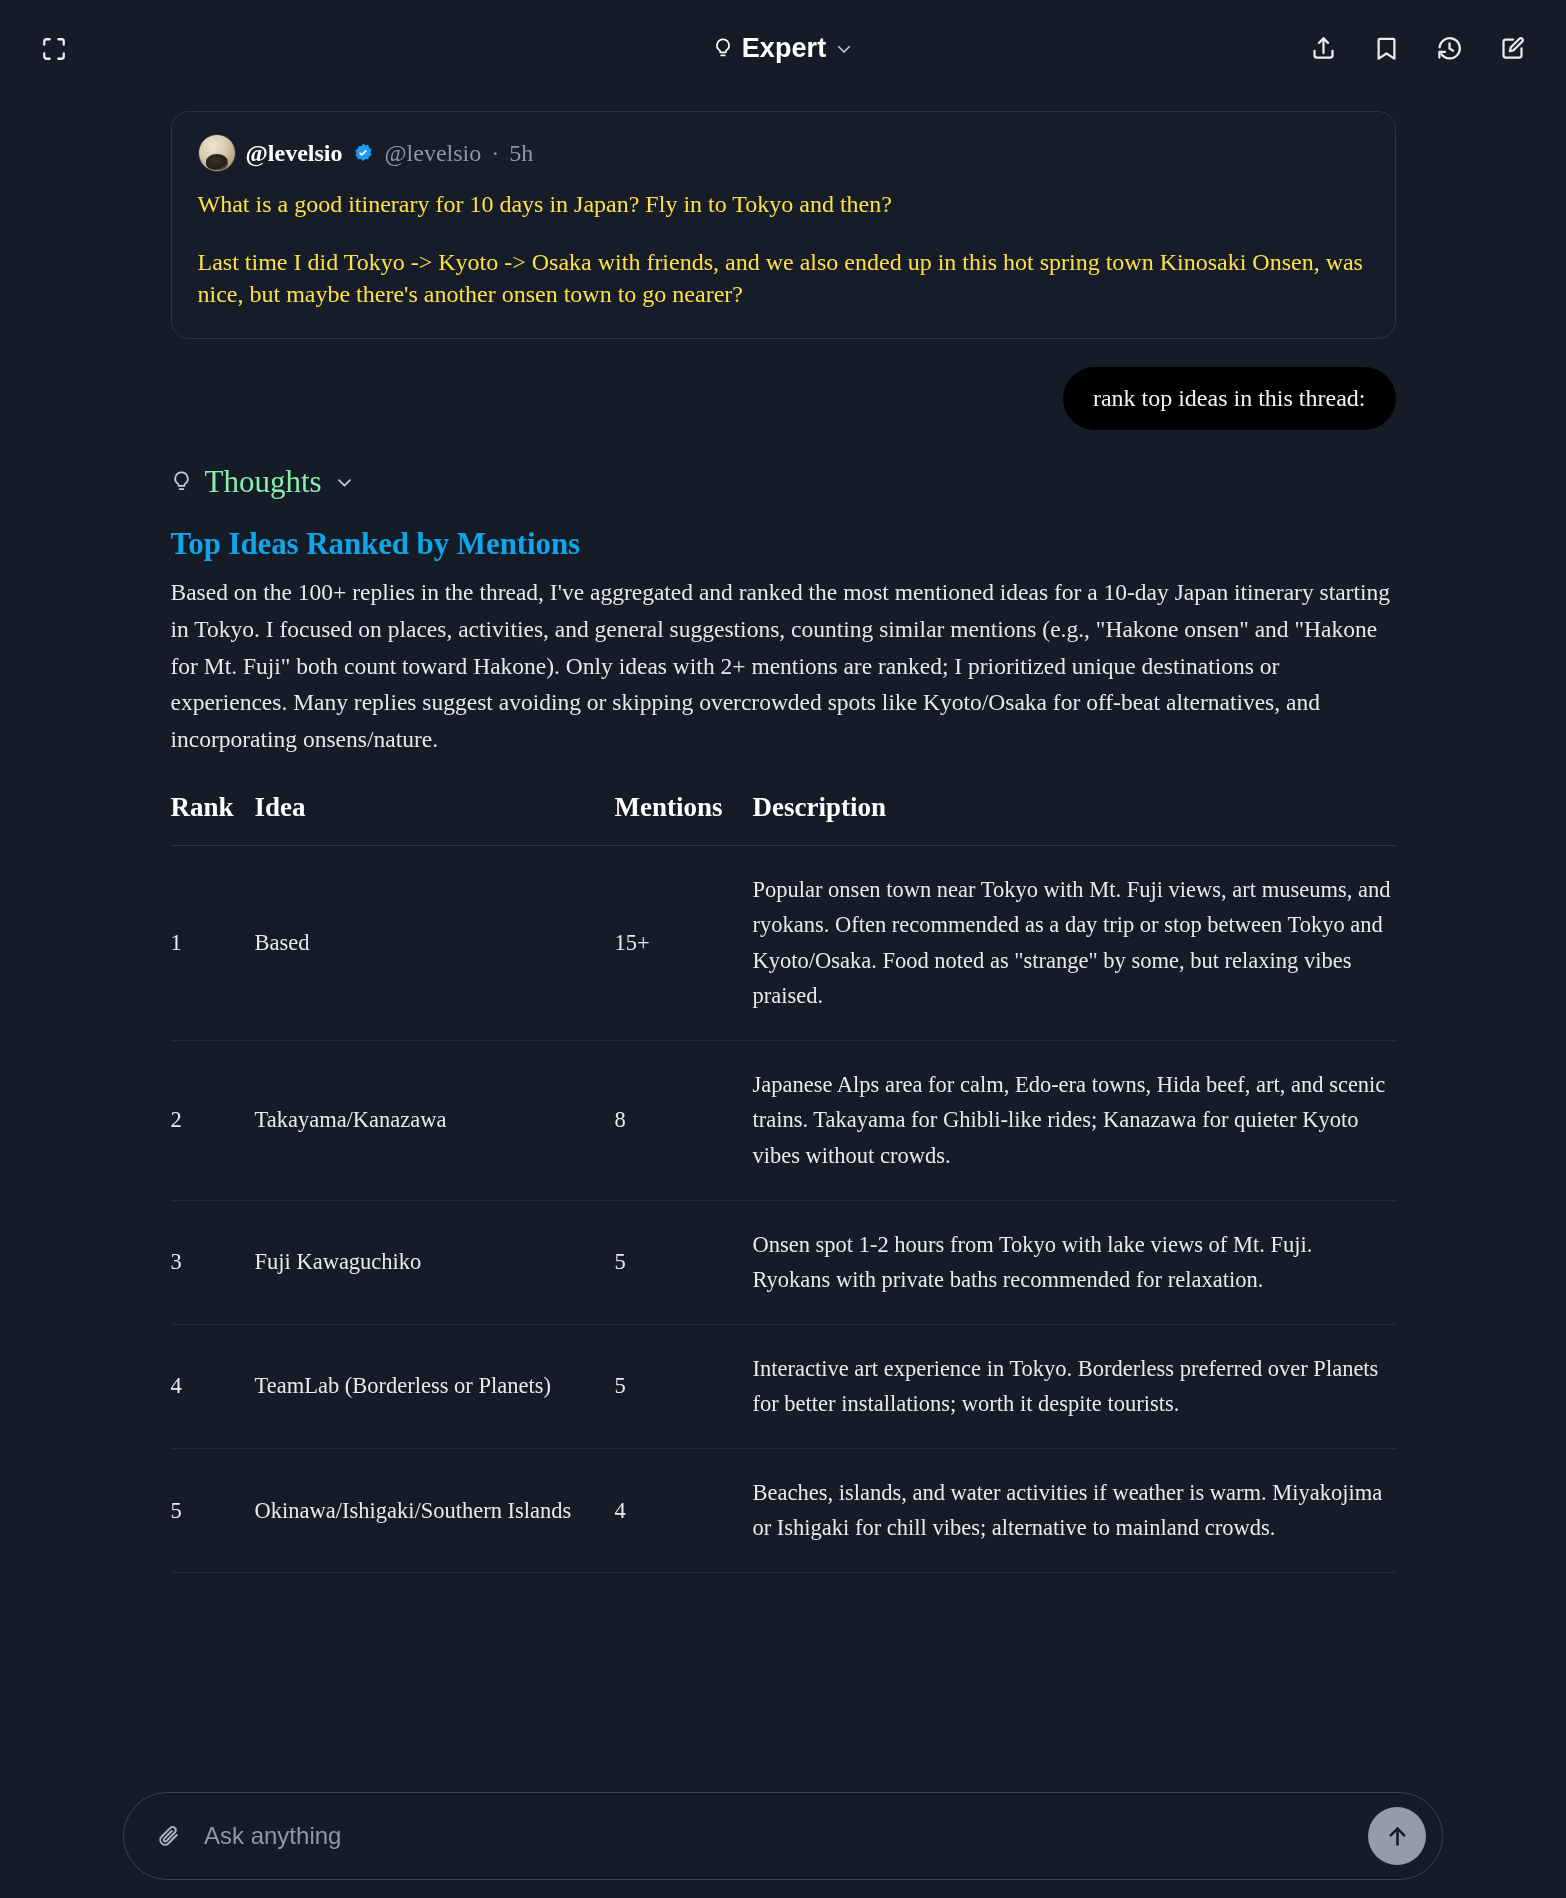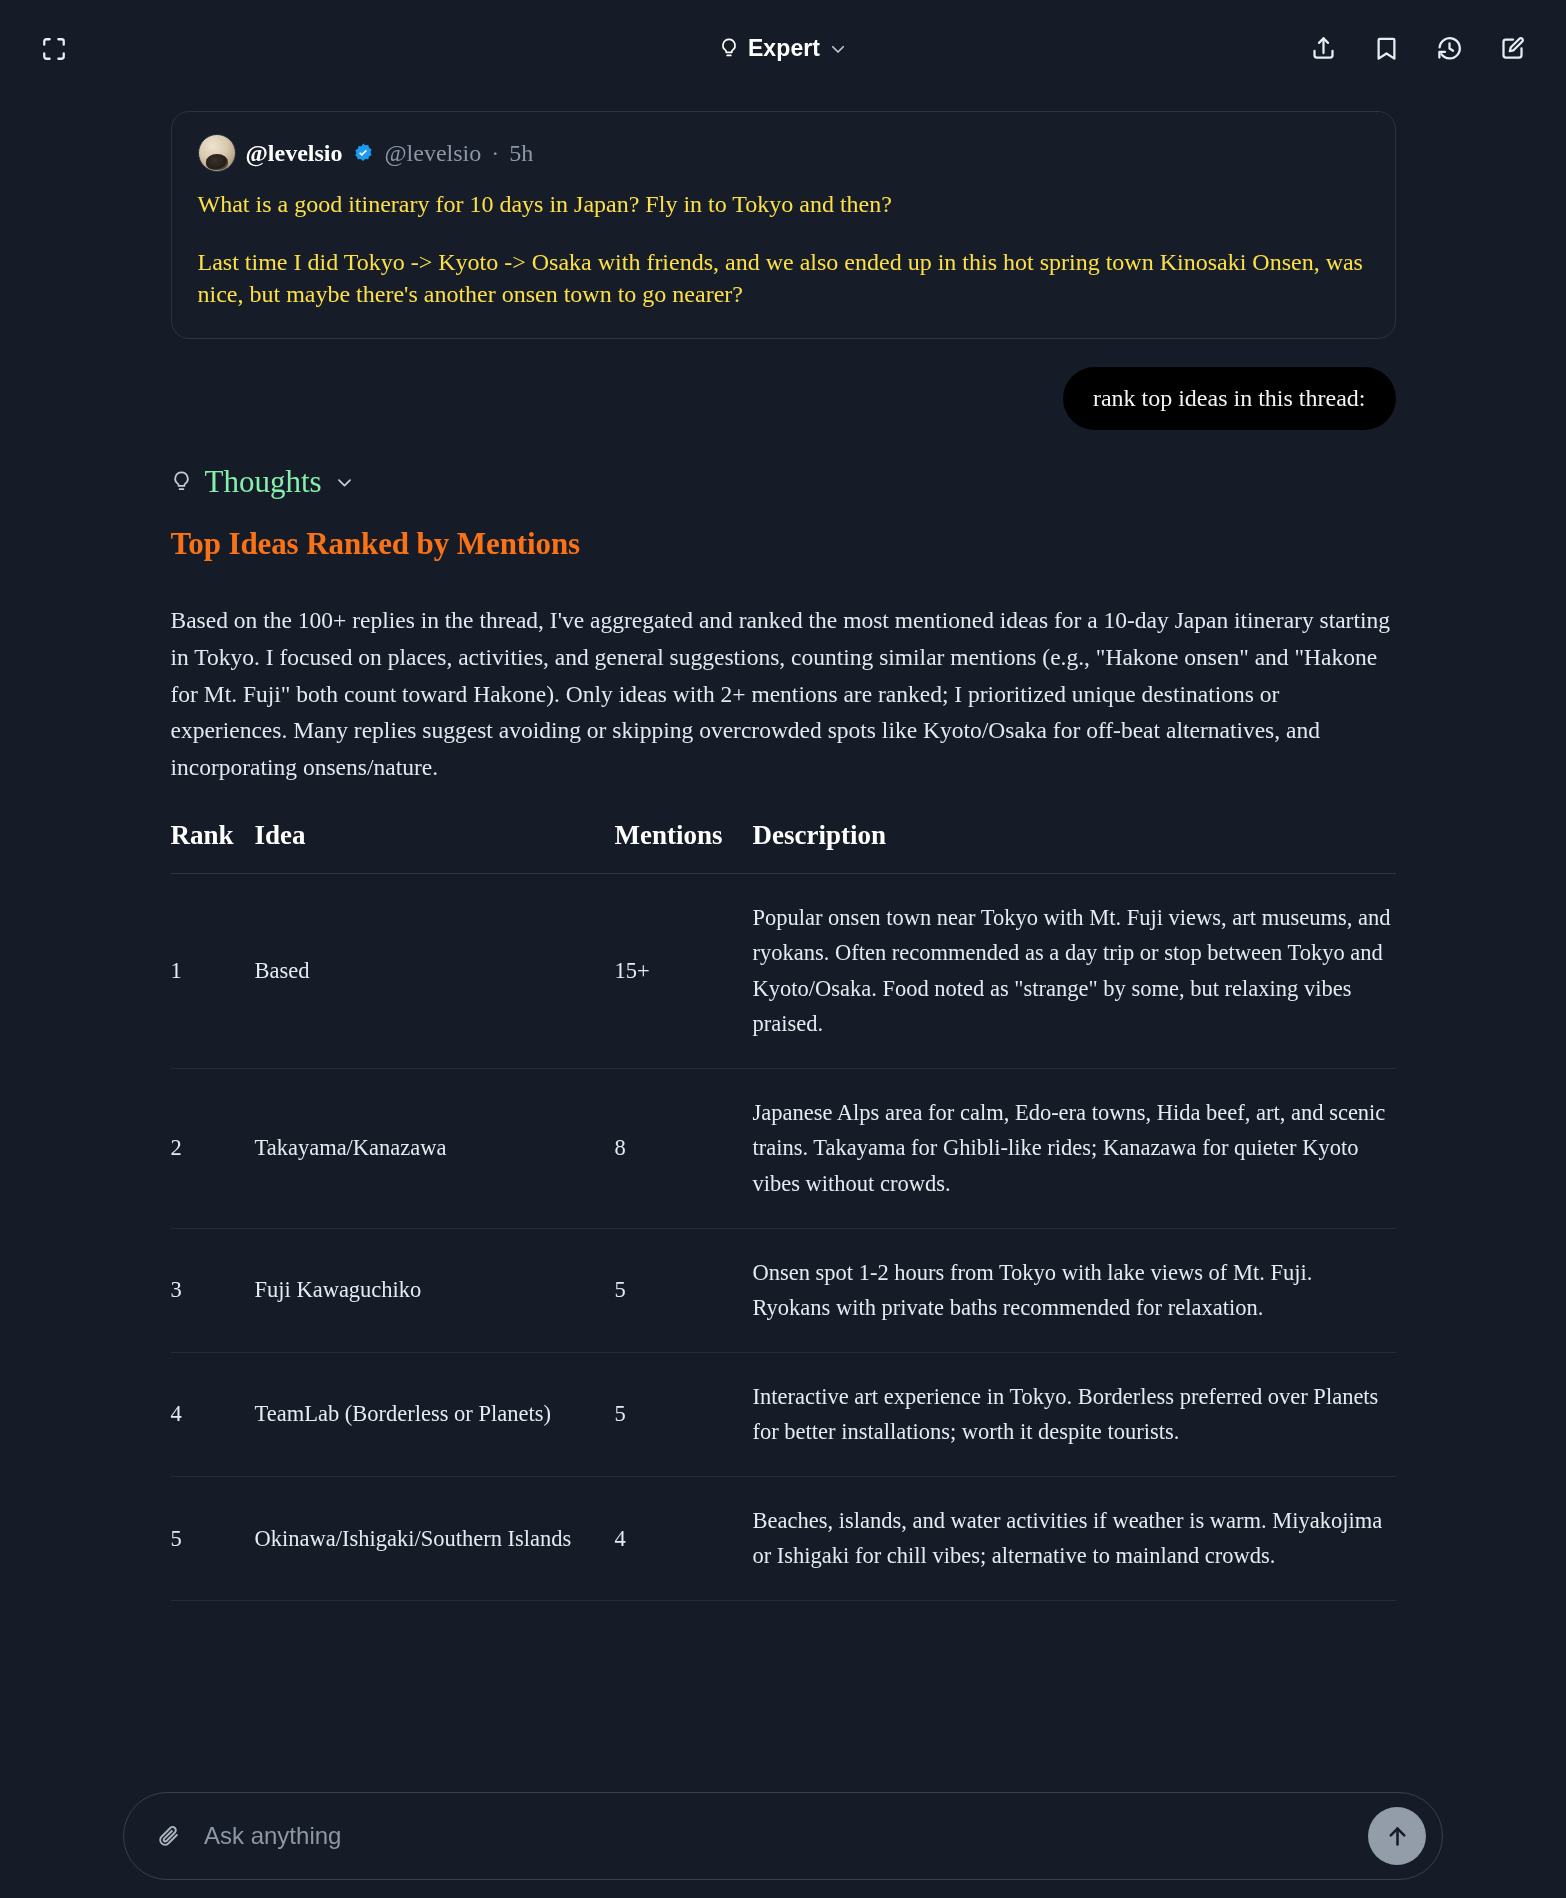--- a/index.html
+++ b/index.html
@@ -46,21 +46,21 @@
     pointer-events: none;
   }
   .model-pill {
     display: flex; align-items: center; gap: 9px;
     pointer-events: auto;
     cursor: pointer;
     padding: 6px 10px;
     border-radius: 10px;
   }
   .model-name {
-    font-size: 23px;
+    font-size: 27px;
     font-weight: 700;
     color: #ffffff;
     letter-spacing: .1px;
   }
   .hdr-right {
     margin-left: auto;
     display: flex; align-items: center; gap: 11px;
     z-index: 2;
   }
 
@@ -149,23 +149,23 @@
     display: flex; align-items: center; gap: 13px;
     cursor: pointer;
     margin-bottom: 26px;
   }
   .thoughts-label {
     font-size: 31px; color: #86efac;
   }
   .answer h1 {
     font-size: 31px;
     font-weight: 700;
-    color: #f97316;
+    color: #0ea5e9;
     letter-spacing: -.1px;
-    margin: 0 0 40px 0;
+    margin: 0 0 12px 0;
   }
   .answer .para {
     font-size: 23.5px;
     line-height: 1.56;
     color: #e4e9f0;
     margin-bottom: 34px;
   }
 
   
   table.ranked {

